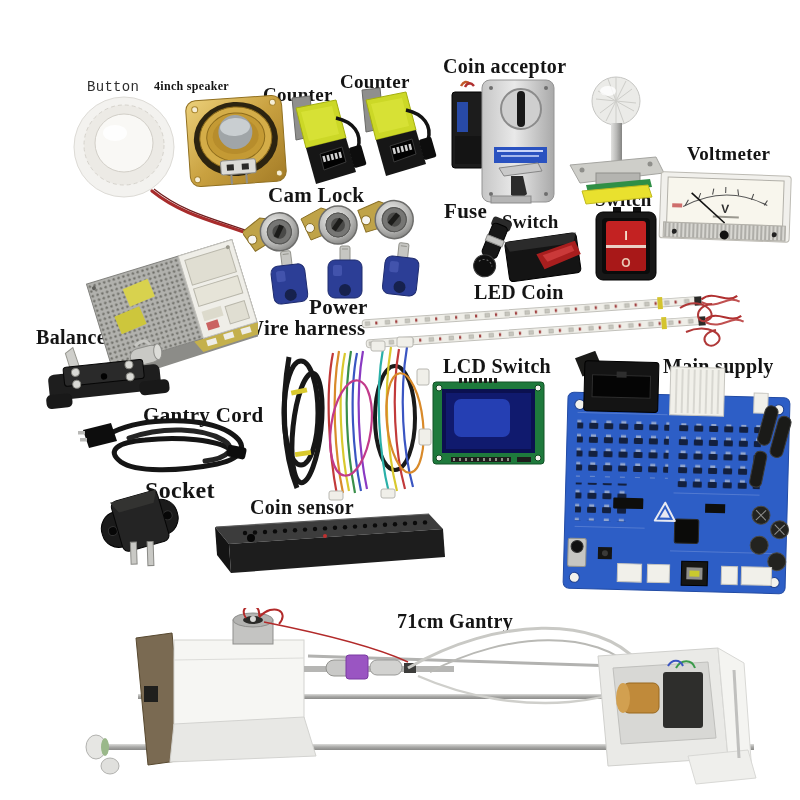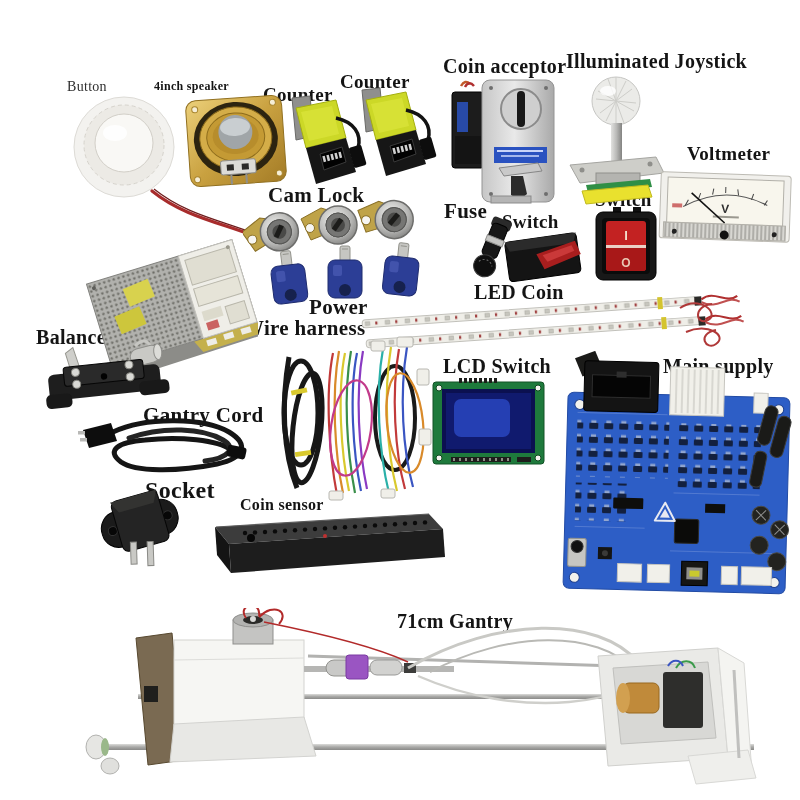--- a/index.html
+++ b/index.html
@@ -1,47 +1,46 @@
 <!DOCTYPE html>
 <html><head>
 <meta charset="utf-8">
 <style>
   html,body{margin:0;padding:0;background:#fff;}
   #canvas{position:relative;width:800px;height:800px;background:#fff;overflow:hidden;
           font-family:"Liberation Serif",serif;}
   .label{position:absolute;font-family:"Liberation Serif",serif;font-weight:700;color:#141414;
          white-space:nowrap;letter-spacing:.3px;line-height:1;}
-  .label.sans{font-family:Liberation Serif, serif;font-weight:400;color:#2e2e2e;}
+  .label.sans{font-family:Liberation Mono, monospace;font-weight:400;color:#2e2e2e;margin-left:20px;}
   .photo{position:absolute;}
 </style>
 </head>
 <body>
 
 <div id="canvas">
 
   <div class="label sans" style="left:67px;top:80px;font-size:14px">Button</div>
   <div class="label" style="left:154px;top:80px;font-size:12px">4inch speaker</div>
   <div class="label" style="left:263px;top:85px;font-size:19px">Counter</div>
   <div class="label" style="left:340px;top:72px;font-size:19px">Counter</div>
   <div class="label" style="left:443px;top:56px;font-size:20px">Coin acceptor</div>
-  <div class="label" style="left:566px;top:51px;font-size:20px">Illuminated Joystick</div>
   <div class="label" style="left:687px;top:144px;font-size:19px">Voltmeter</div>
   <div class="label" style="left:268px;top:185px;font-size:21px">Cam Lock</div>
   <div class="label" style="left:444px;top:201px;font-size:21px">Fuse</div>
   <div class="label" style="left:502px;top:212px;font-size:19px">Switch</div>
   <div class="label" style="left:595px;top:190px;font-size:19px">Switch</div>
   <div class="label" style="left:309px;top:297px;font-size:21px">Power</div>
   <div class="label" style="left:243px;top:318px;font-size:21px">Wire harness</div>
   <div class="label" style="left:474px;top:282px;font-size:20px">LED Coin</div>
   <div class="label" style="left:36px;top:327px;font-size:20px">Balance bar</div>
   <div class="label" style="left:443px;top:356px;font-size:20px">LCD Switch</div>
   <div class="label" style="left:663px;top:356px;font-size:20px">Main supply</div>
   <div class="label" style="left:143px;top:405px;font-size:21px">Gantry Cord</div>
   <div class="label" style="left:145px;top:478px;font-size:24px">Socket</div>
-  <div class="label" style="left:240px;top:497px;font-size:16px">Coin sensor</div>
+  <div class="label" style="left:250px;top:497px;font-size:20px">Coin sensor</div>
   <div class="label" style="left:397px;top:611px;font-size:20px">71cm Gantry</div>
 
   <svg class="photo" style="left:66px;top:92px" width="230" height="160" viewBox="0 0 230 160">
     <circle cx="58" cy="55" r="50" fill="#f3f2ef" stroke="#dddbd6"></circle>
     <circle cx="58" cy="53" r="40" fill="#eceae5" stroke="#d6d3cc" stroke-dasharray="4 3"></circle>
     <circle cx="58" cy="51" r="29" fill="#f9f8f5" stroke="#d2cfc8"></circle>
     <ellipse cx="49" cy="41" rx="12" ry="8" fill="#ffffff" opacity="0.85"></ellipse>
     <path d="M86 99 C 122 128, 165 132, 205 151" fill="none" stroke="#a82c2c" stroke-width="3.2" stroke-linecap="round"></path>
     <path d="M88 97 C 124 126, 166 130, 204 148" fill="none" stroke="#6e1c1c" stroke-width="1.2"></path>
   </svg>

